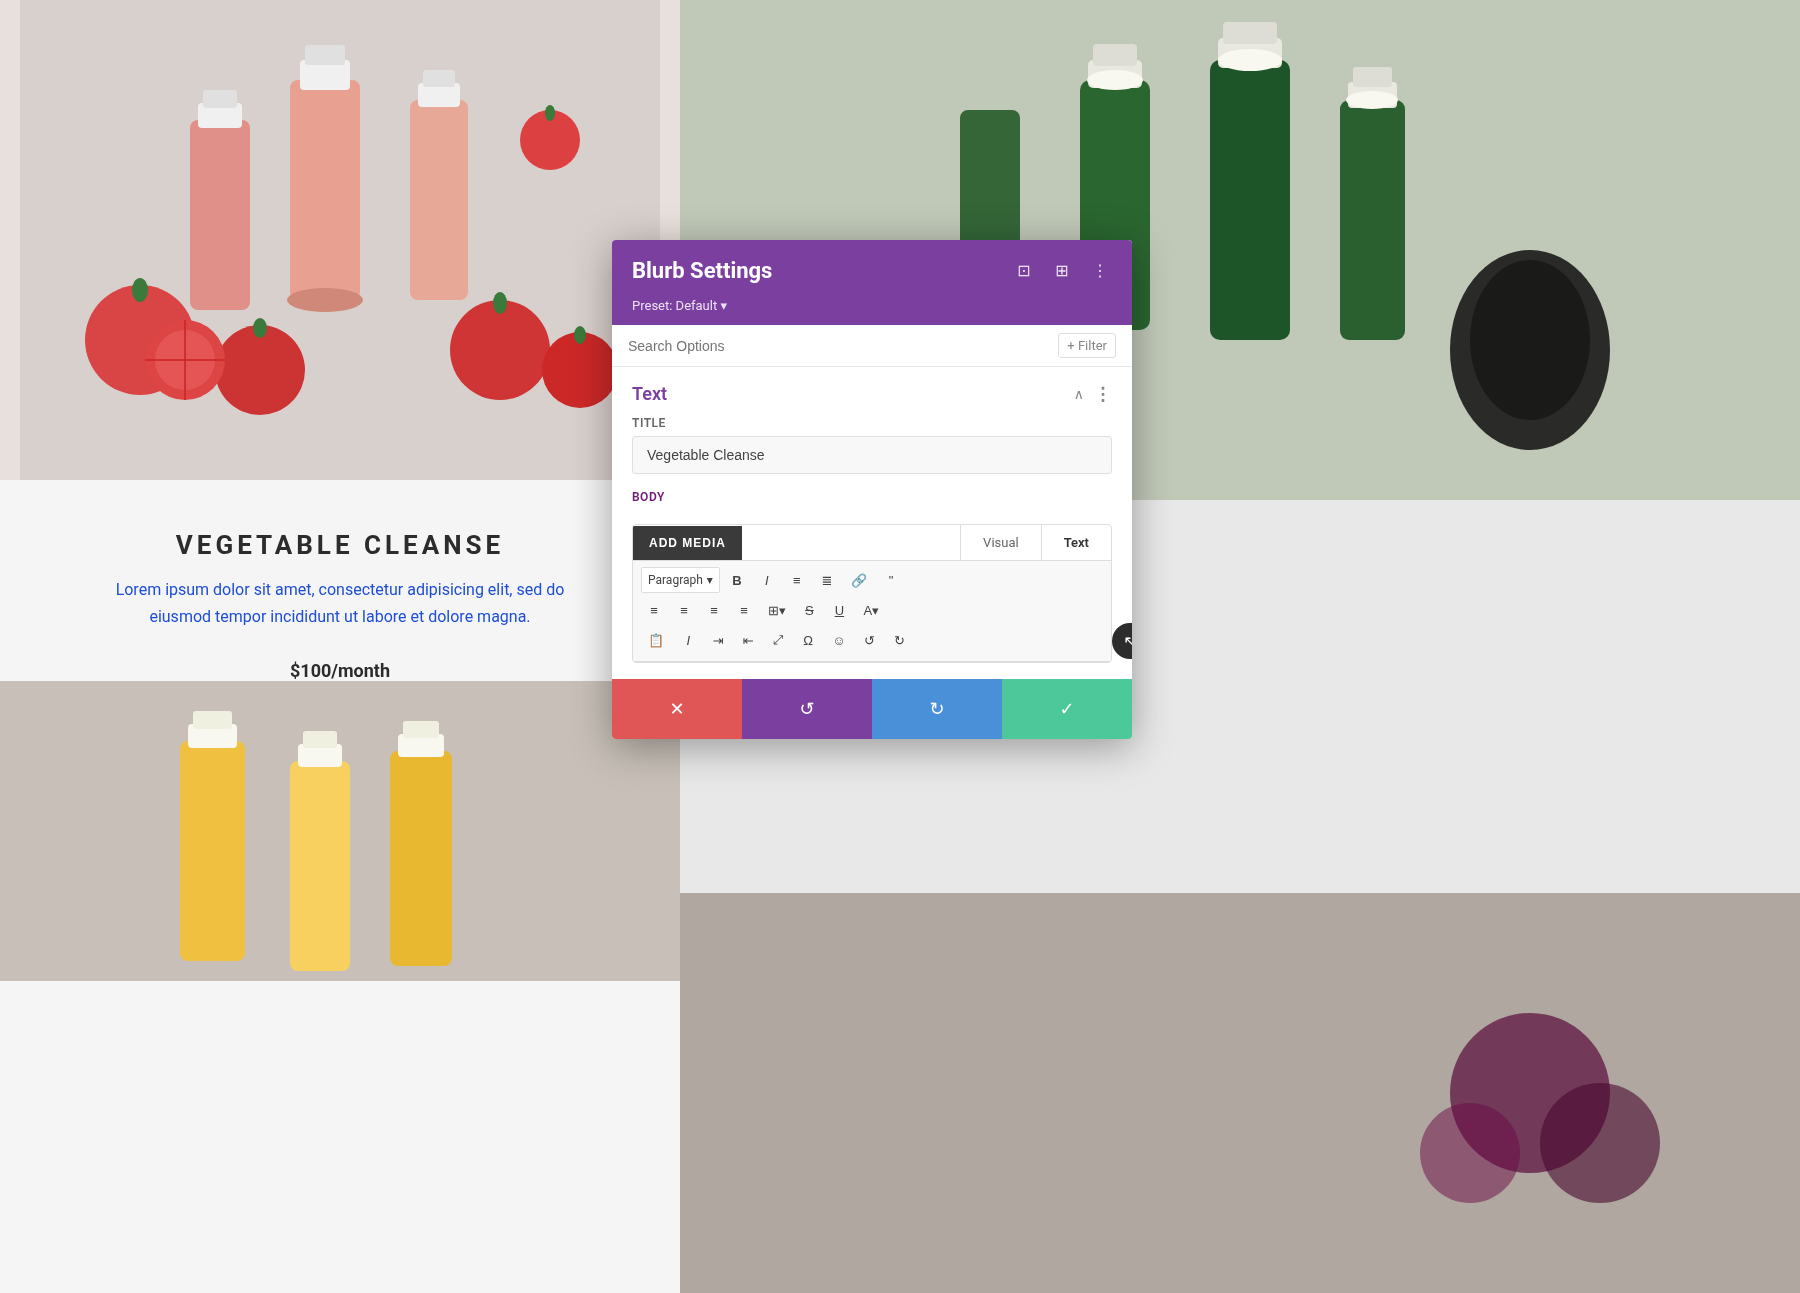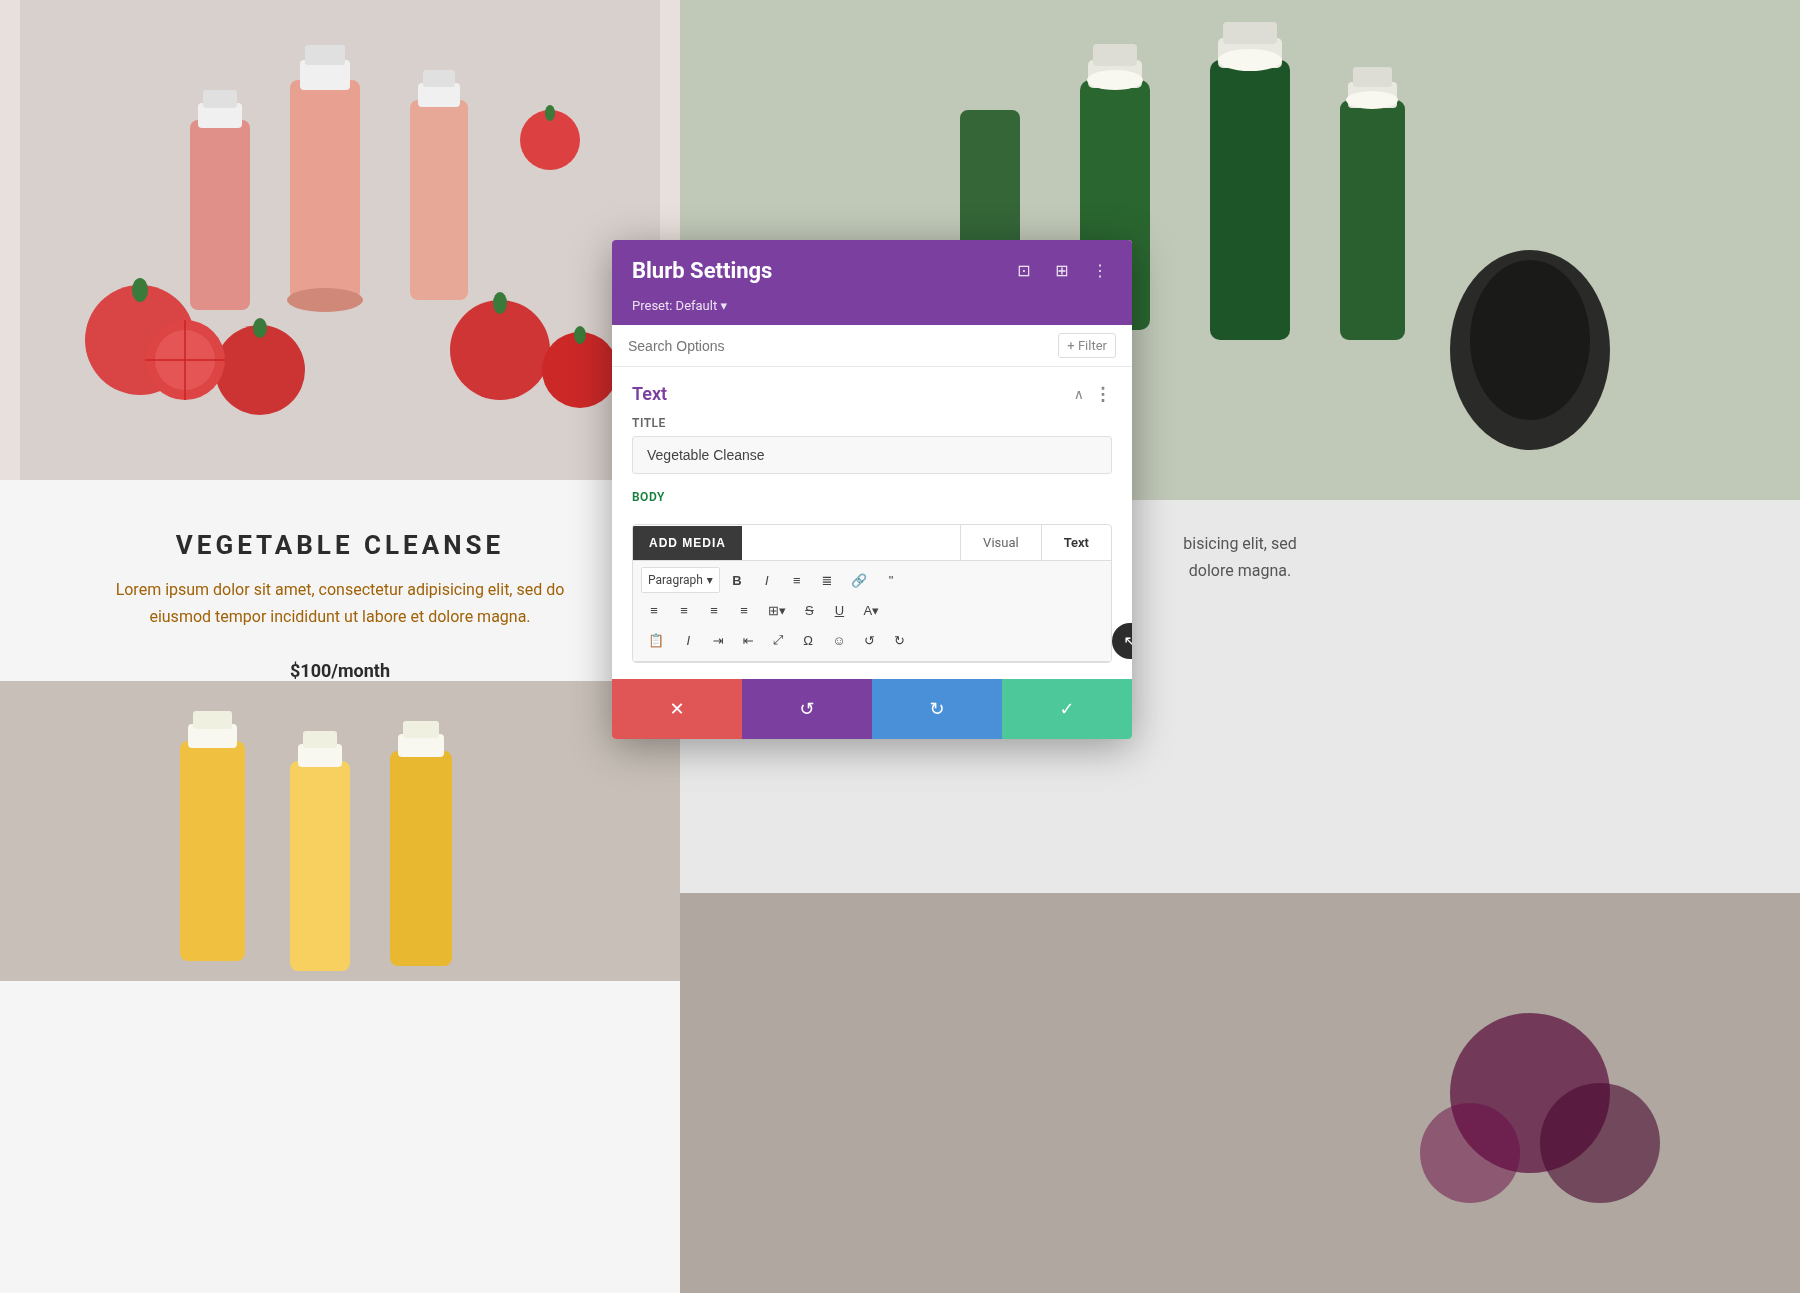--- a/index.html
+++ b/index.html
@@ -54,21 +54,21 @@
       font-weight: 700;
       letter-spacing: 4px;
       text-transform: uppercase;
       color: #2c2c2c;
       margin: 20px 0 16px;
       text-align: center;
     }
 
     .product-description {
       font-size: 16px;
-      color: #a16207;
+      color: #1d4ed8;
       text-align: center;
       line-height: 1.7;
       max-width: 580px;
       margin-bottom: 20px;
       padding: 0 40px;
     }
 
     .product-price {
       font-size: 18px;
       font-weight: 700;
@@ -276,21 +276,21 @@
       font-size: 14px;
       color: #444;
       background: #f8f8f8;
       outline: none;
       margin-bottom: 16px;
     }
 
     .body-label {
       font-size: 12px;
       font-weight: 600;
-      color: #15803d;
+      color: #701a75;
       margin-bottom: 8px;
       text-transform: uppercase;
       letter-spacing: 0.5px;
     }
 
     
     .editor-container {
       border: 1px solid #ddd;
       border-radius: 4px;
       overflow: hidden;
@@ -516,24 +516,20 @@
 
         <ellipse cx="850" cy="350" rx="80" ry="100" fill="#2a2a28"></ellipse>
         <ellipse cx="850" cy="340" rx="60" ry="80" fill="#1a1a18"></ellipse>
 
         <ellipse cx="435" cy="80" rx="28" ry="10" fill="#f8f8f0"></ellipse>
         <ellipse cx="570" cy="60" rx="32" ry="11" fill="#f8f8f0"></ellipse>
         <ellipse cx="692" cy="100" rx="26" ry="9" fill="#f8f8f0"></ellipse>
       </svg>
     </div>
 
-    <div class="right-text-content">
-      <span>bisicing elit, sed</span><br>
-      <span>dolore magna.</span>
-    </div>
 
     <div class="right-bottom-image">
       <svg width="1120" height="400" viewBox="0 0 1120 400" xmlns="http://www.w3.org/2000/svg">
         <rect width="1120" height="400" fill="#b0a8a0"></rect>
 
         <circle cx="850" cy="200" r="80" fill="#5a0a3a" opacity="0.7"></circle>
         <circle cx="920" cy="250" r="60" fill="#4a0830" opacity="0.6"></circle>
         <circle cx="790" cy="260" r="50" fill="#6a0a44" opacity="0.5"></circle>
       </svg>
     </div>

